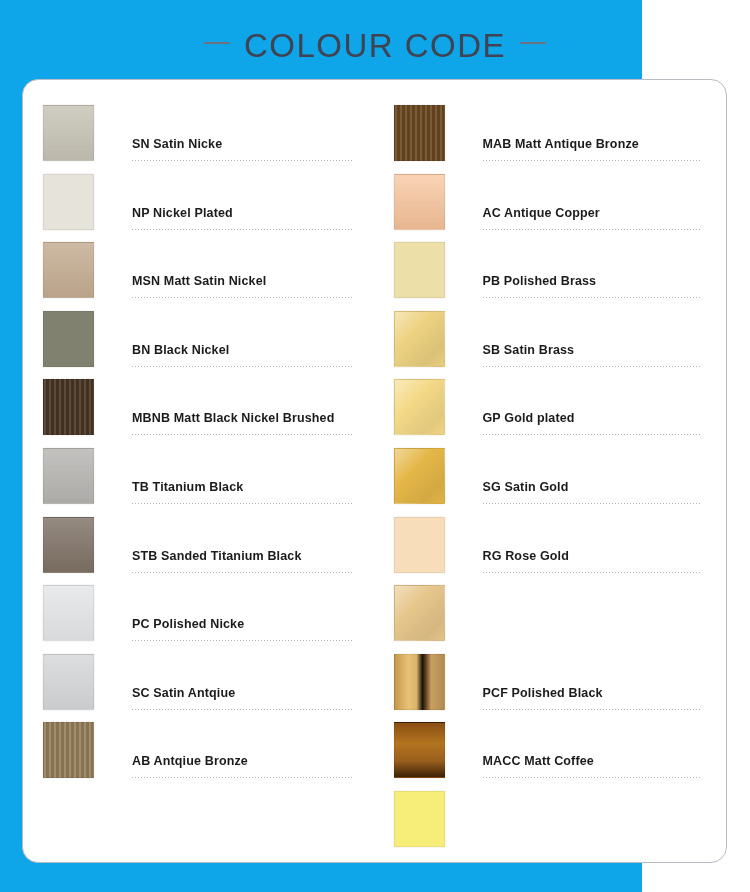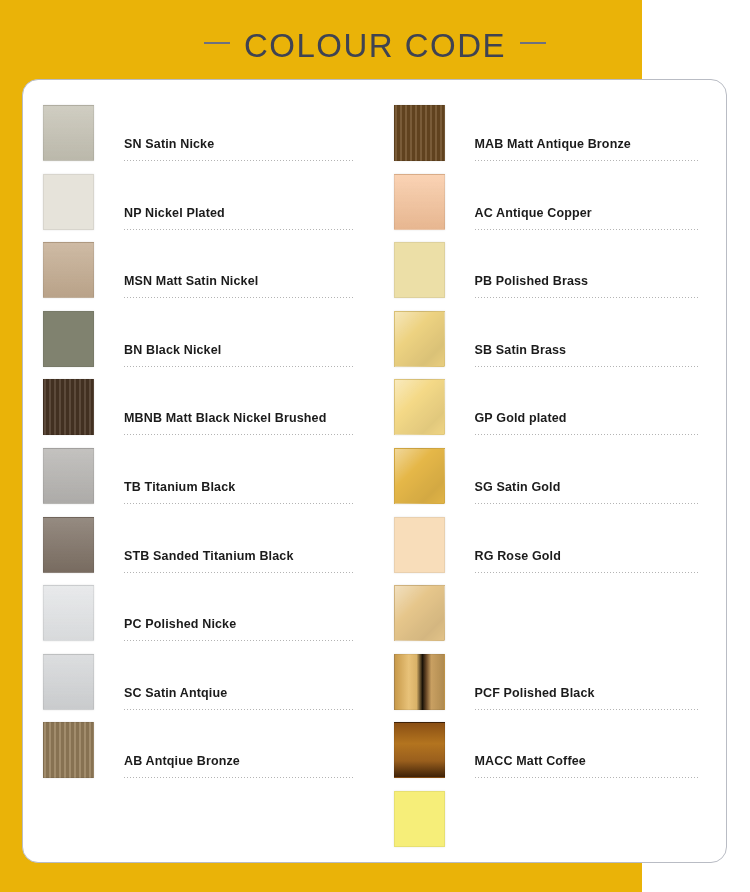--- a/index.html
+++ b/index.html
@@ -11,21 +11,21 @@
     height: 892px;
     background: #ffffff;
     font-family: "Liberation Sans", "DejaVu Sans", sans-serif;
     overflow: hidden;
   }
 
   .page {
     position: relative;
     width: 642px;
     height: 892px;
-    background: #eab308;
+    background: #0ea5e9;
   }
 
   
   .title-block {
     position: absolute;
     top: 18px;
     left: 0;
     width: 750px;
     height: 56px;
     display: flex;
@@ -77,20 +77,21 @@
   }
   .column.left  { padding-left: 20px; padding-right: 22px; }
   .column.right { padding-left: 19px; padding-right: 26px; }
 
   
   .row {
     position: relative;
     height: 68.6px;
     display: flex;
     align-items: flex-start;
+    gap: 8px;
   }
 
   .swatch {
     width: 51px;
     height: 56px;
     flex: 0 0 51px;
     border: 1px solid rgba(0,0,0,0.06);
     box-sizing: border-box;
     box-shadow: 0 0 2px rgba(0,0,0,0.10);
     background-size: 100% 100%;

